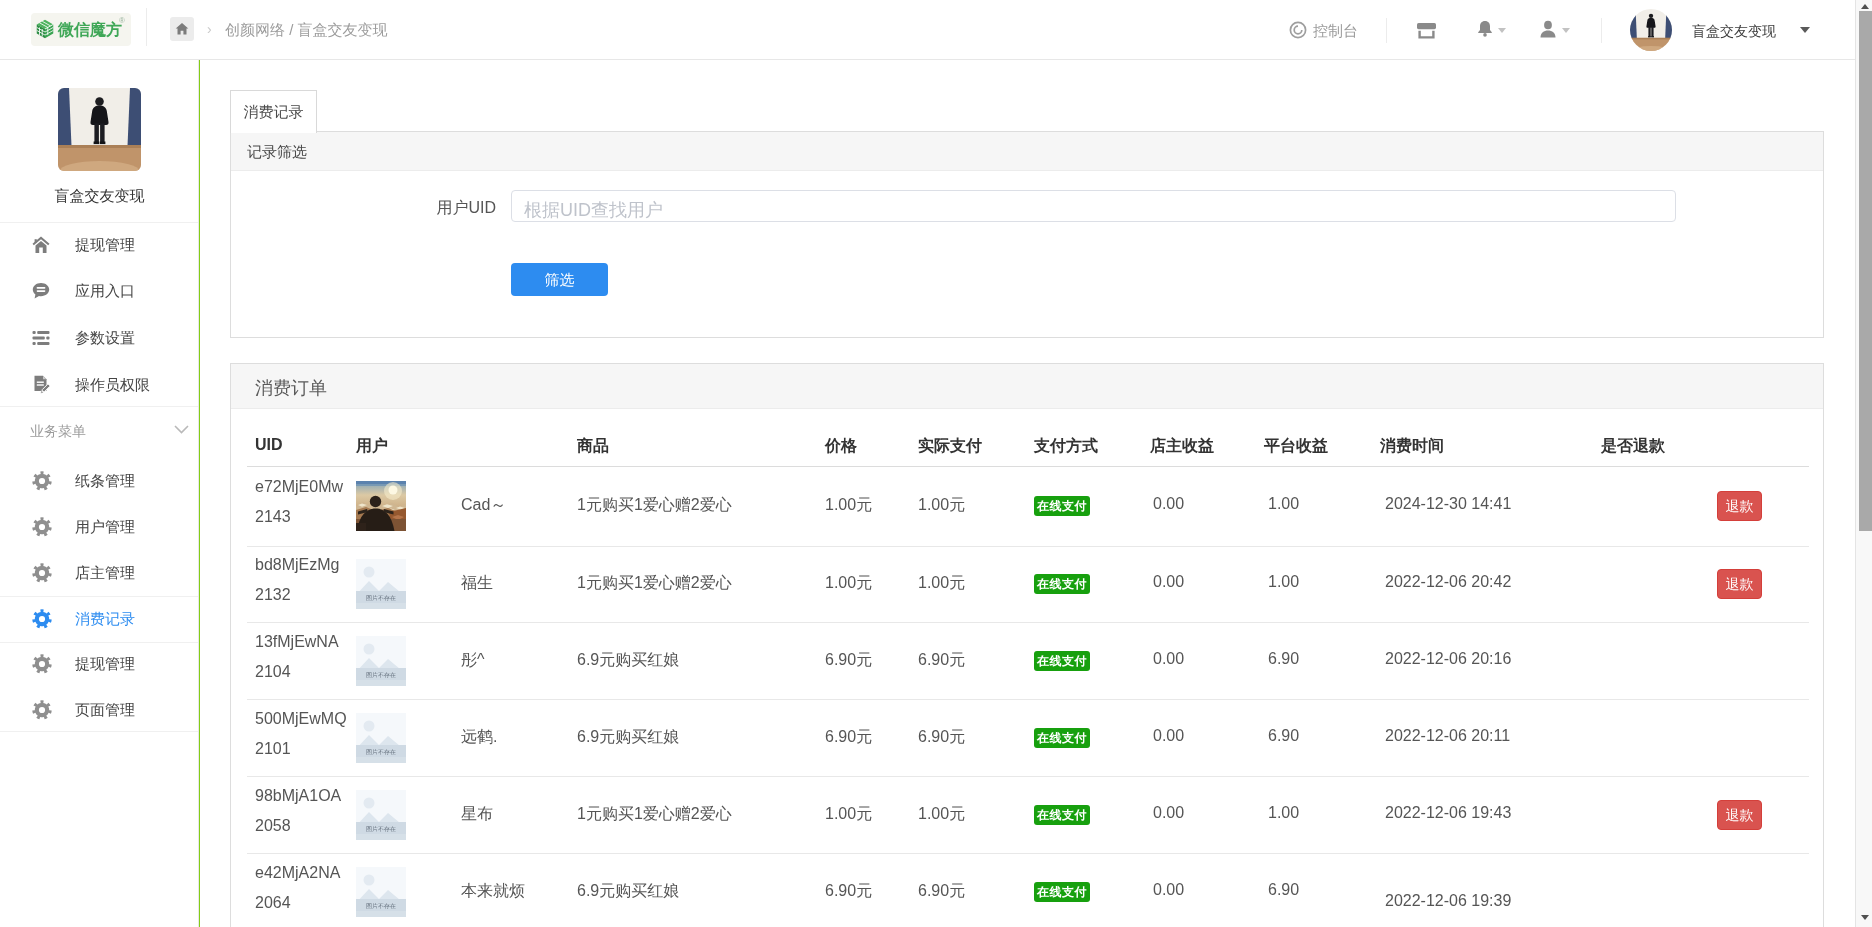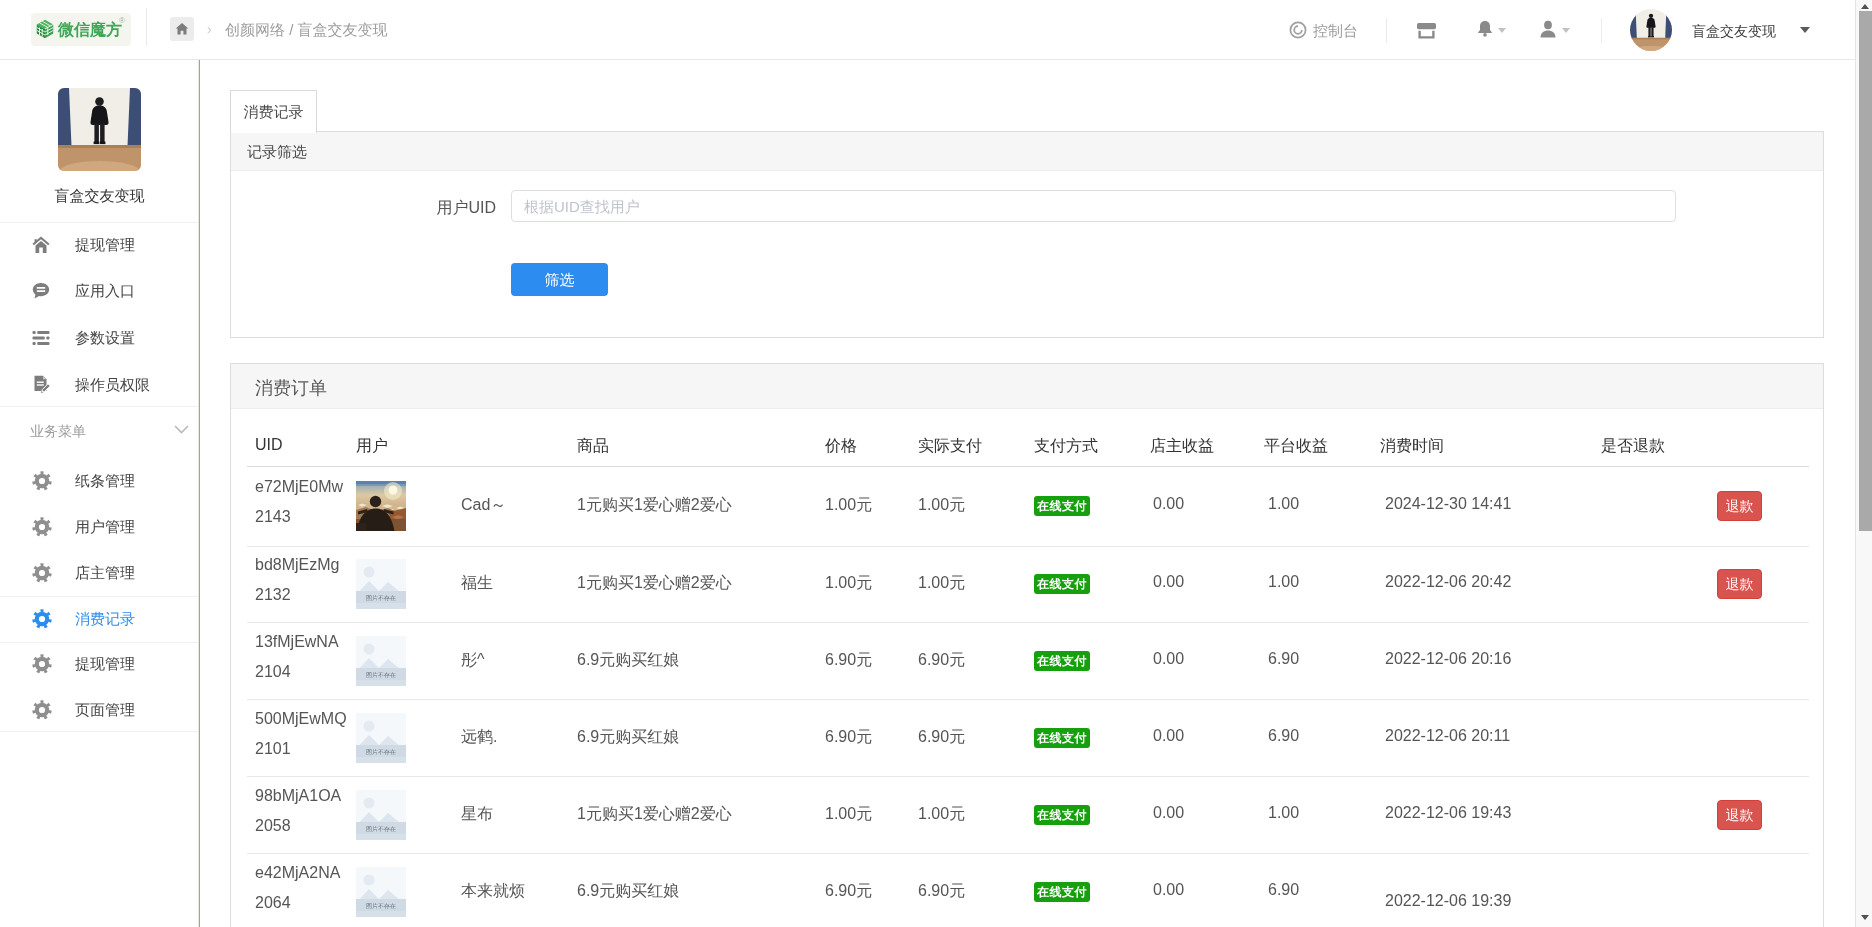--- a/index.html
+++ b/index.html
@@ -39,27 +39,27 @@
 #sbthumb{position:absolute;left:3px;top:11px;width:14px;height:520px;background:#a9a9a9;}
 .sarr{position:absolute;left:4.5px;width:0;height:0;border-left:4px solid transparent;border-right:4px solid transparent;}
 
 #main{position:absolute;left:200px;top:60px;width:1655px;height:867px;background:#fff;}
 #tab{position:absolute;left:30px;top:30px;width:87px;height:43px;background:#fff;border:1px solid #d9d9d9;border-bottom:none;z-index:3;font-size:15px;color:#4a4a4a;text-align:center;line-height:41px;}
 #fcard{position:absolute;left:30px;top:71px;width:1594px;height:207px;background:#fff;border:1px solid #dddddd;}
 #fband{position:absolute;left:0;top:0;width:1592px;height:39px;background:#f6f6f6;border-bottom:1px solid #ececec;}
 #fband .t{position:absolute;left:16px;top:11px;font-size:15px;color:#484848;}
 #flabel{position:absolute;left:175px;top:66px;width:90px;text-align:right;font-size:16px;color:#555;}
 #finput{position:absolute;left:280px;top:58px;width:1165px;height:32px;border:1px solid #dcdfe6;border-radius:4px;background:#fff;}
-#finput .ph{position:absolute;left:12px;top:7px;font-size:15px;color:#bfc3cb;}
+#finput .ph{position:absolute;left:12px;top:7px;font-size:18px;color:#bfc3cb;}
 #fbtn{position:absolute;left:280px;top:131px;width:97px;height:33px;background:#2d8cf0;border-radius:4px;color:#fff;font-size:15px;text-align:center;line-height:33px;}
 
 #ocard{position:absolute;left:30px;top:303px;width:1594px;height:600px;background:#fff;border:1px solid #dddddd;}
 #oband{position:absolute;left:0;top:0;width:1592px;height:45px;background:#f6f6f6;border-bottom:1px solid #ececec;}
 #oband .t{position:absolute;left:24px;top:12px;font-size:18px;color:#5a5a5a;}
-.hd{position:absolute;font-size:16px;font-weight:normal;color:#333;}
+.hd{position:absolute;font-size:16px;font-weight:bold;color:#333;}
 .c{position:absolute;font-size:16px;color:#555;}
 .uid{position:absolute;font-size:16px;color:#555;line-height:30px;}
 .rdiv{position:absolute;left:16px;width:1562px;height:1px;background:#e8e8e8;}
 .badge{position:absolute;width:56px;height:20px;background:#17a00e;border-radius:3px;color:#fff;font-size:12px;font-weight:bold;text-align:center;line-height:20px;letter-spacing:0.5px;}
 .rbtn{position:absolute;width:45px;height:30px;background:#d9534f;border:1px solid #d43f3a;border-radius:4px;color:#fff;font-size:14px;text-align:center;line-height:28px;}
 .av{position:absolute;width:50px;height:50px;overflow:hidden;}
 </style>
 </head>
 <body>
 <div id="page">

